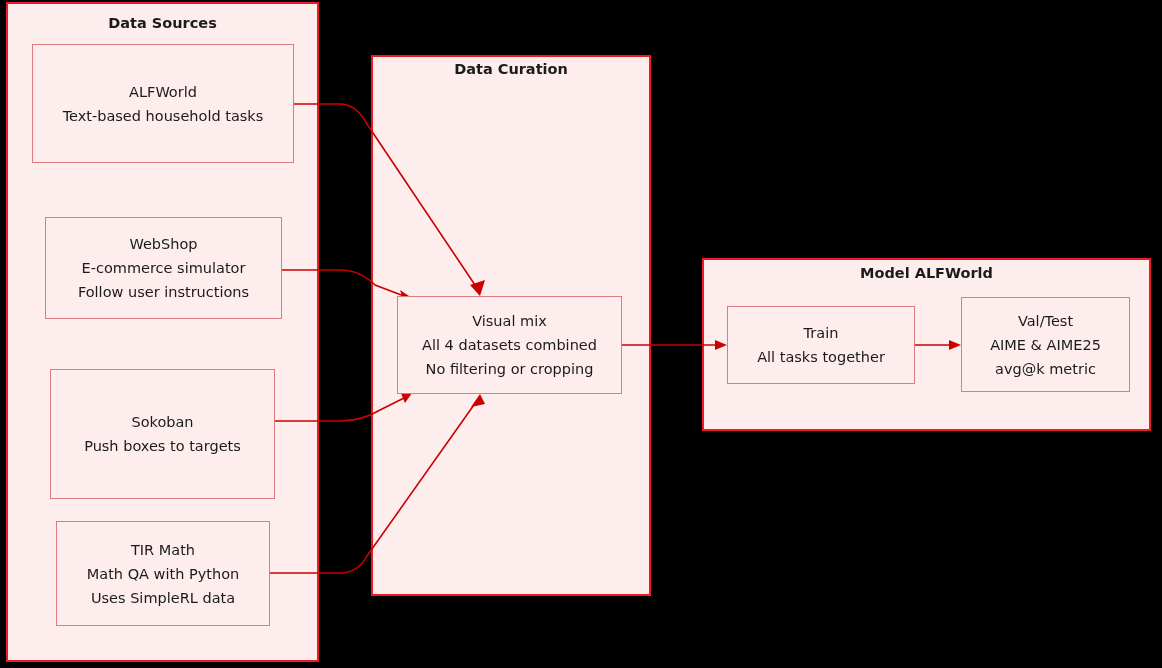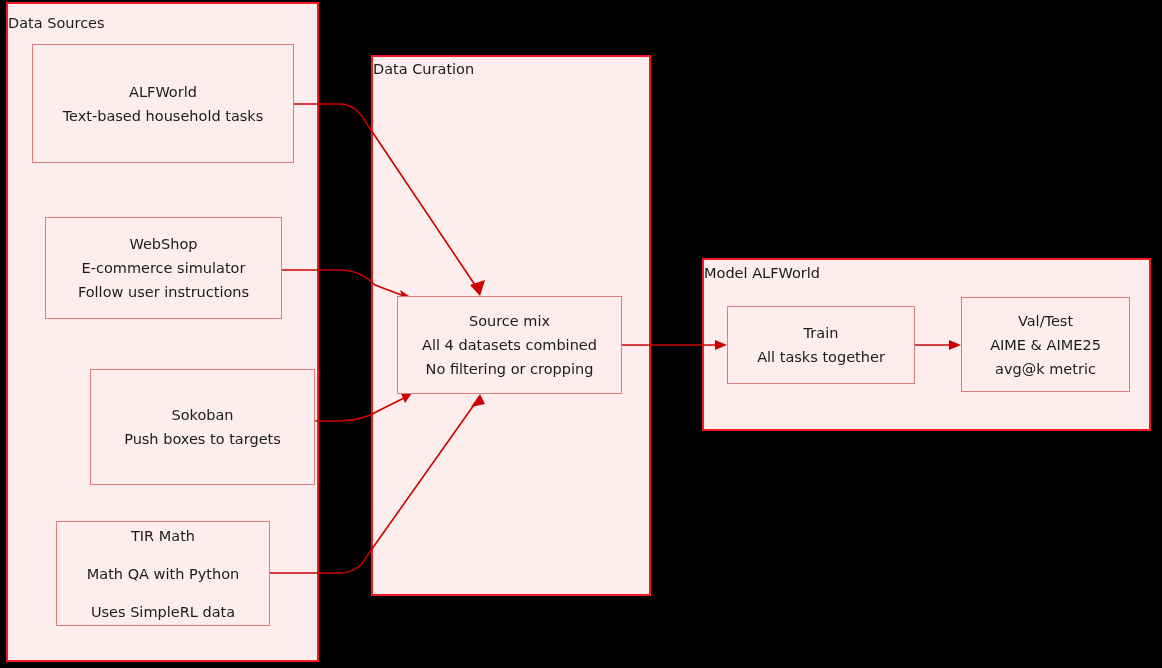--- a/index.html
+++ b/index.html
@@ -28,25 +28,26 @@
   .cluster {
     position: absolute;
     background: #fdeded;
     border: 2px solid #ee1b24;
     box-sizing: border-box;
   }
   .cluster-title {
     position: absolute;
     left: 0;
     right: 0;
-    text-align: left;
+    text-align: center;
     color: #1b1b1b;
     font-size: 14.5px;
     line-height: 17px;
     white-space: nowrap;
+    font-weight: bold;
   }
 
   #cluster-data-sources  { left: 6px;   top: 2px;   width: 313px; height: 660px; }
   #cluster-data-curation { left: 371px; top: 55px;  width: 280px; height: 541px; }
   #cluster-model-training{ left: 702px; top: 258px; width: 449px; height: 173px; }
 
   #cluster-data-sources  .cluster-title { top: 11px; }
   #cluster-data-curation .cluster-title { top: 4px; }
   #cluster-model-training .cluster-title { top: 5px; }
 
@@ -64,22 +65,22 @@
     font-size: 14.5px;
     line-height: 24px;
     text-align: center;
     padding: 16px 8px;
   }
   .node .line { white-space: nowrap; display: block; }
   .node .line.wrap { white-space: normal; }
 
   #node-alfworld  { left: 32px;  top: 44px;  width: 262px; height: 119px; }
   #node-webshop   { left: 45px;  top: 217px; width: 237px; height: 102px; }
-  #node-sokoban   { left: 50px;  top: 369px; width: 225px; height: 116px; margin-left: 40px; }
-  #node-tirmath   { left: 56px;  top: 521px; width: 214px; height: 105px; gap: 14px; }
+  #node-sokoban   { left: 50px;  top: 369px; width: 225px; height: 130px; }
+  #node-tirmath   { left: 56px;  top: 521px; width: 214px; height: 105px; }
   #node-sourcemix { left: 397px; top: 296px; width: 225px; height: 98px;  }
   #node-train     { left: 727px; top: 306px; width: 188px; height: 78px;  }
   #node-valtest   { left: 961px; top: 297px; width: 169px; height: 95px;  }
 
   
   #edge-layer {
     position: absolute;
     left: 0;
     top: 0;
     width: 1162px;
@@ -159,21 +160,21 @@
     <span class="line">Push boxes to targets</span>
   </div>
 
   <div class="node" id="node-tirmath">
     <span class="line">TIR Math</span>
     <span class="line">Math QA with Python</span>
     <span class="line">Uses SimpleRL data</span>
   </div>
 
   <div class="node" id="node-sourcemix">
-    <span class="line">Source mix</span>
+    <span class="line">Visual mix</span>
     <span class="line">All 4 datasets combined</span>
     <span class="line">No filtering or cropping</span>
   </div>
 
   <div class="node" id="node-train">
     <span class="line">Train</span>
     <span class="line">All tasks together</span>
   </div>
 
   <div class="node" id="node-valtest">

